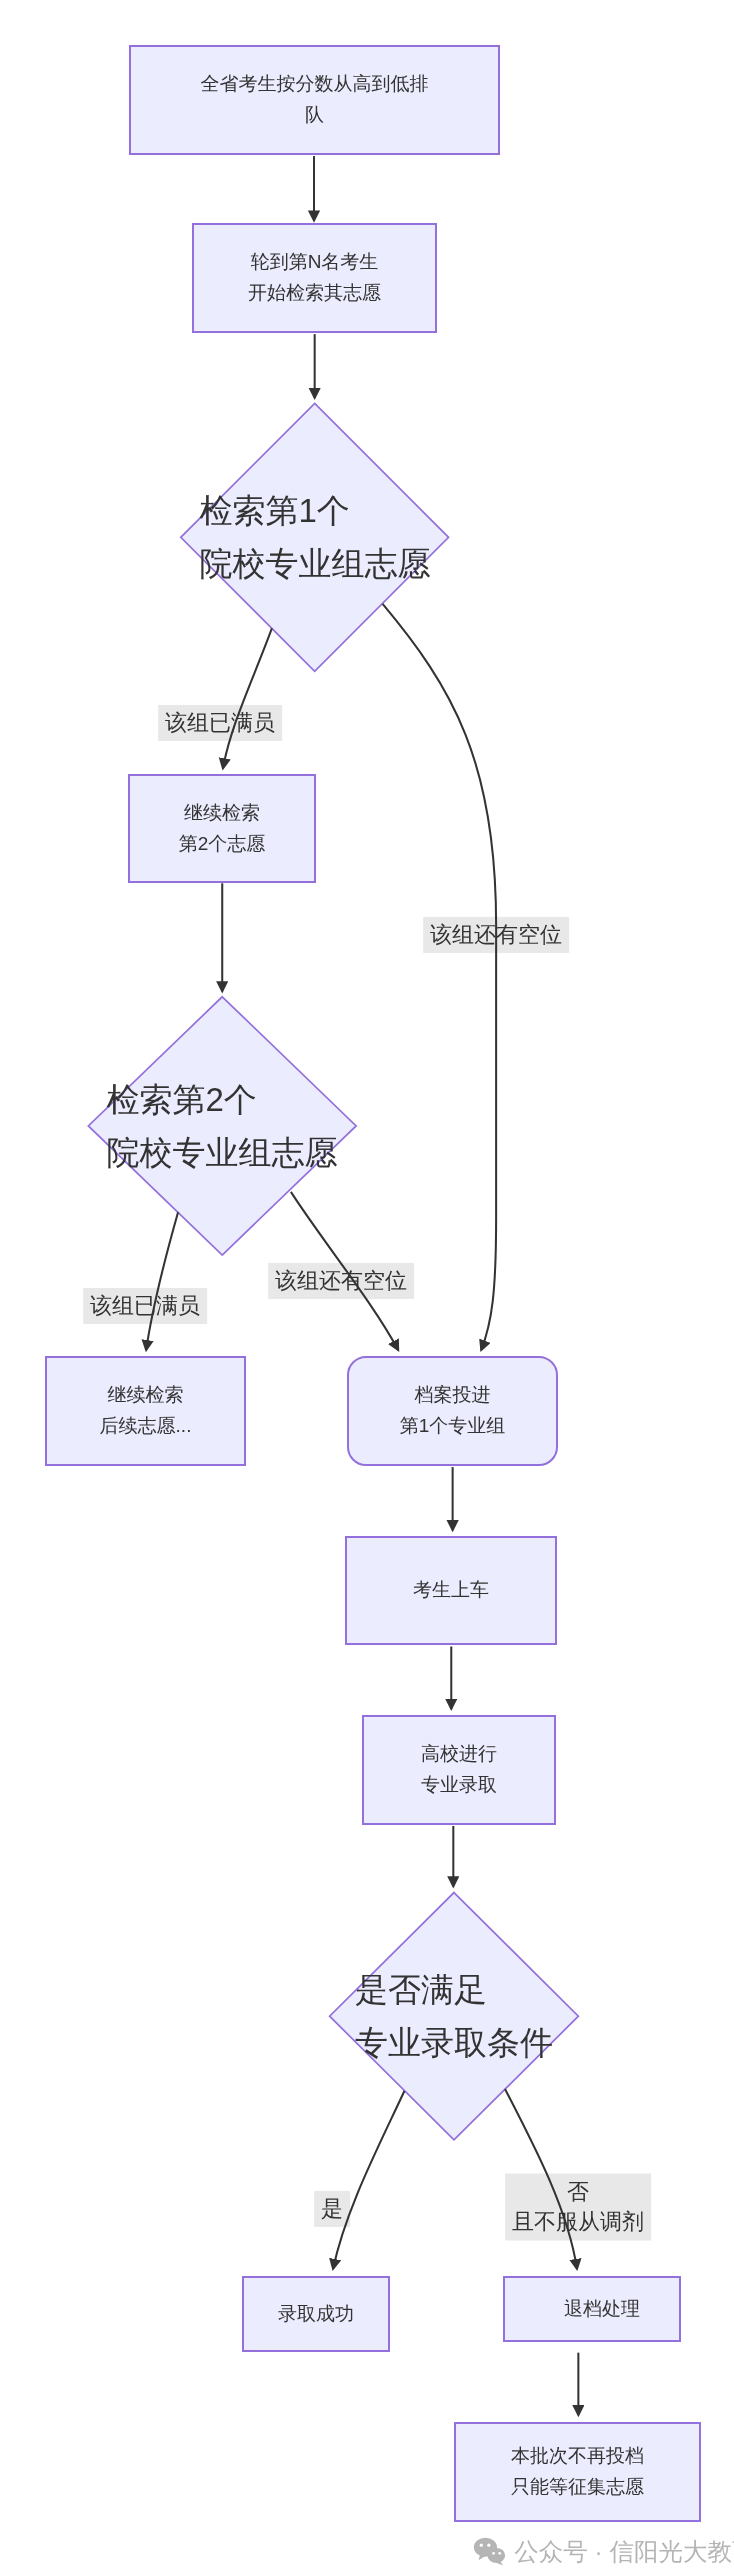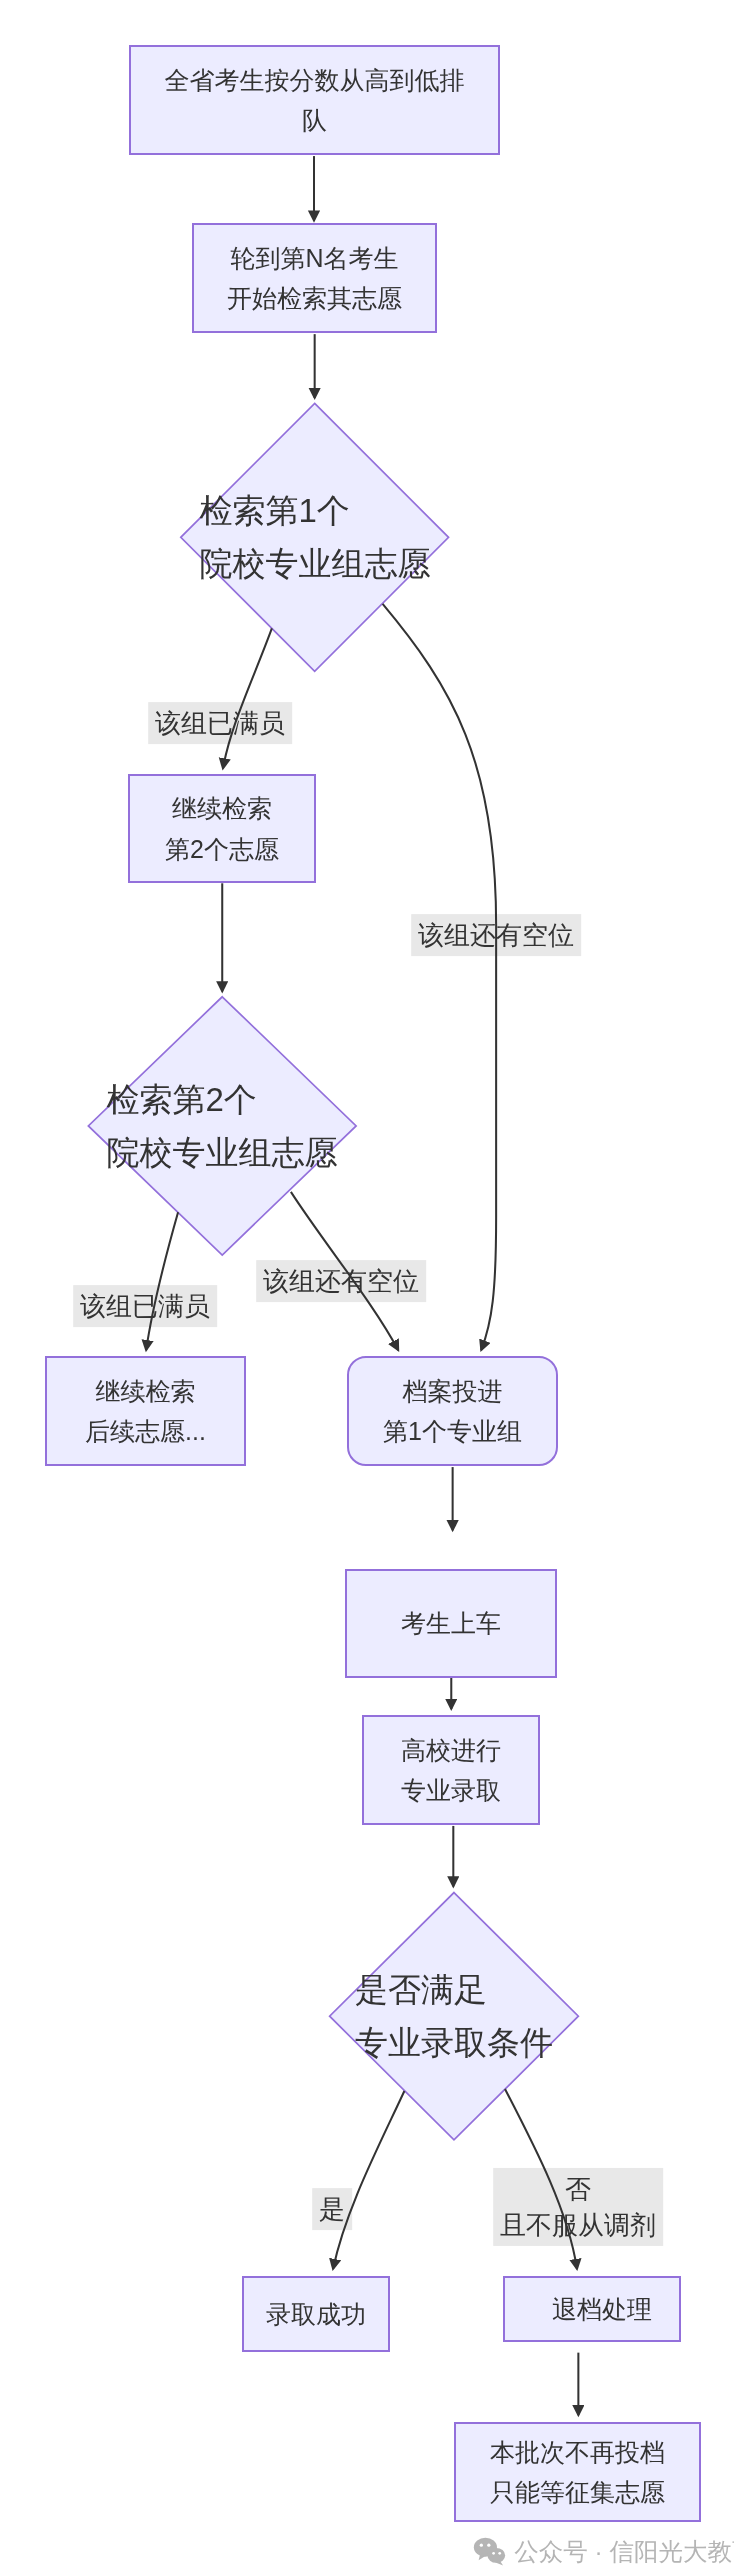--- a/index.html
+++ b/index.html
@@ -7,30 +7,30 @@
     position:relative;
     width:734px;height:2576px;
     background:#ffffff;
     font-family:"Liberation Sans","DejaVu Sans",sans-serif;
     overflow:hidden;
   }
   #edges{position:absolute;left:0;top:0;z-index:2;}
   .edge-label{
     position:absolute;z-index:1;
     background:#e8e8e8;color:#333333;
-    font-size:26px;line-height:1.4;
+    font-size:22px;line-height:1.4;
     padding:2.7px 6.8px;
     transform:translate(-50%,-50%);
     text-align:center;white-space:nowrap;
   }
   .node{
     position:absolute;z-index:3;
     box-sizing:border-box;
     background:#ECECFF;border:2px solid #9370DB;
-    color:#333333;font-size:25px;line-height:1.62;
+    color:#333333;font-size:19px;line-height:1.62;
     display:flex;flex-direction:column;
     align-items:center;justify-content:center;
     text-align:center;white-space:nowrap;
   }
   .diamond-text{
     position:absolute;z-index:3;
     transform:translate(-50%,-50%);
     color:#333333;font-size:33px;line-height:1.62;
     text-align:left;white-space:nowrap;
   }
@@ -120,25 +120,25 @@
   <div class="node" style="left:45px;top:1356px;width:201px;height:110px;">
     <span>继续检索</span>
     <span>后续志愿...</span>
   </div>
 
   <div class="node" style="left:347px;top:1356px;width:211px;height:110px;border-radius:19px;">
     <span>档案投进</span>
     <span>第1个专业组</span>
   </div>
 
-  <div class="node" style="left:345px;top:1536px;width:212px;height:109px;margin-top:33px;">
+  <div class="node" style="left:345px;top:1536px;width:212px;height:109px;">
     <span>考生上车</span>
   </div>
 
-  <div class="node" style="left:362px;top:1715px;width:178px;height:110px;">
+  <div class="node" style="left:362px;top:1715px;width:194px;height:110px;">
     <span>高校进行</span>
     <span>专业录取</span>
   </div>
 
   <div class="diamond-text" style="left:454px;top:2016px;">
     <div><span>是否满足</span></div>
     <div><span>专业录取条件</span></div>
   </div>
 
   <div class="node" style="left:242px;top:2276px;width:148px;height:76px;">

